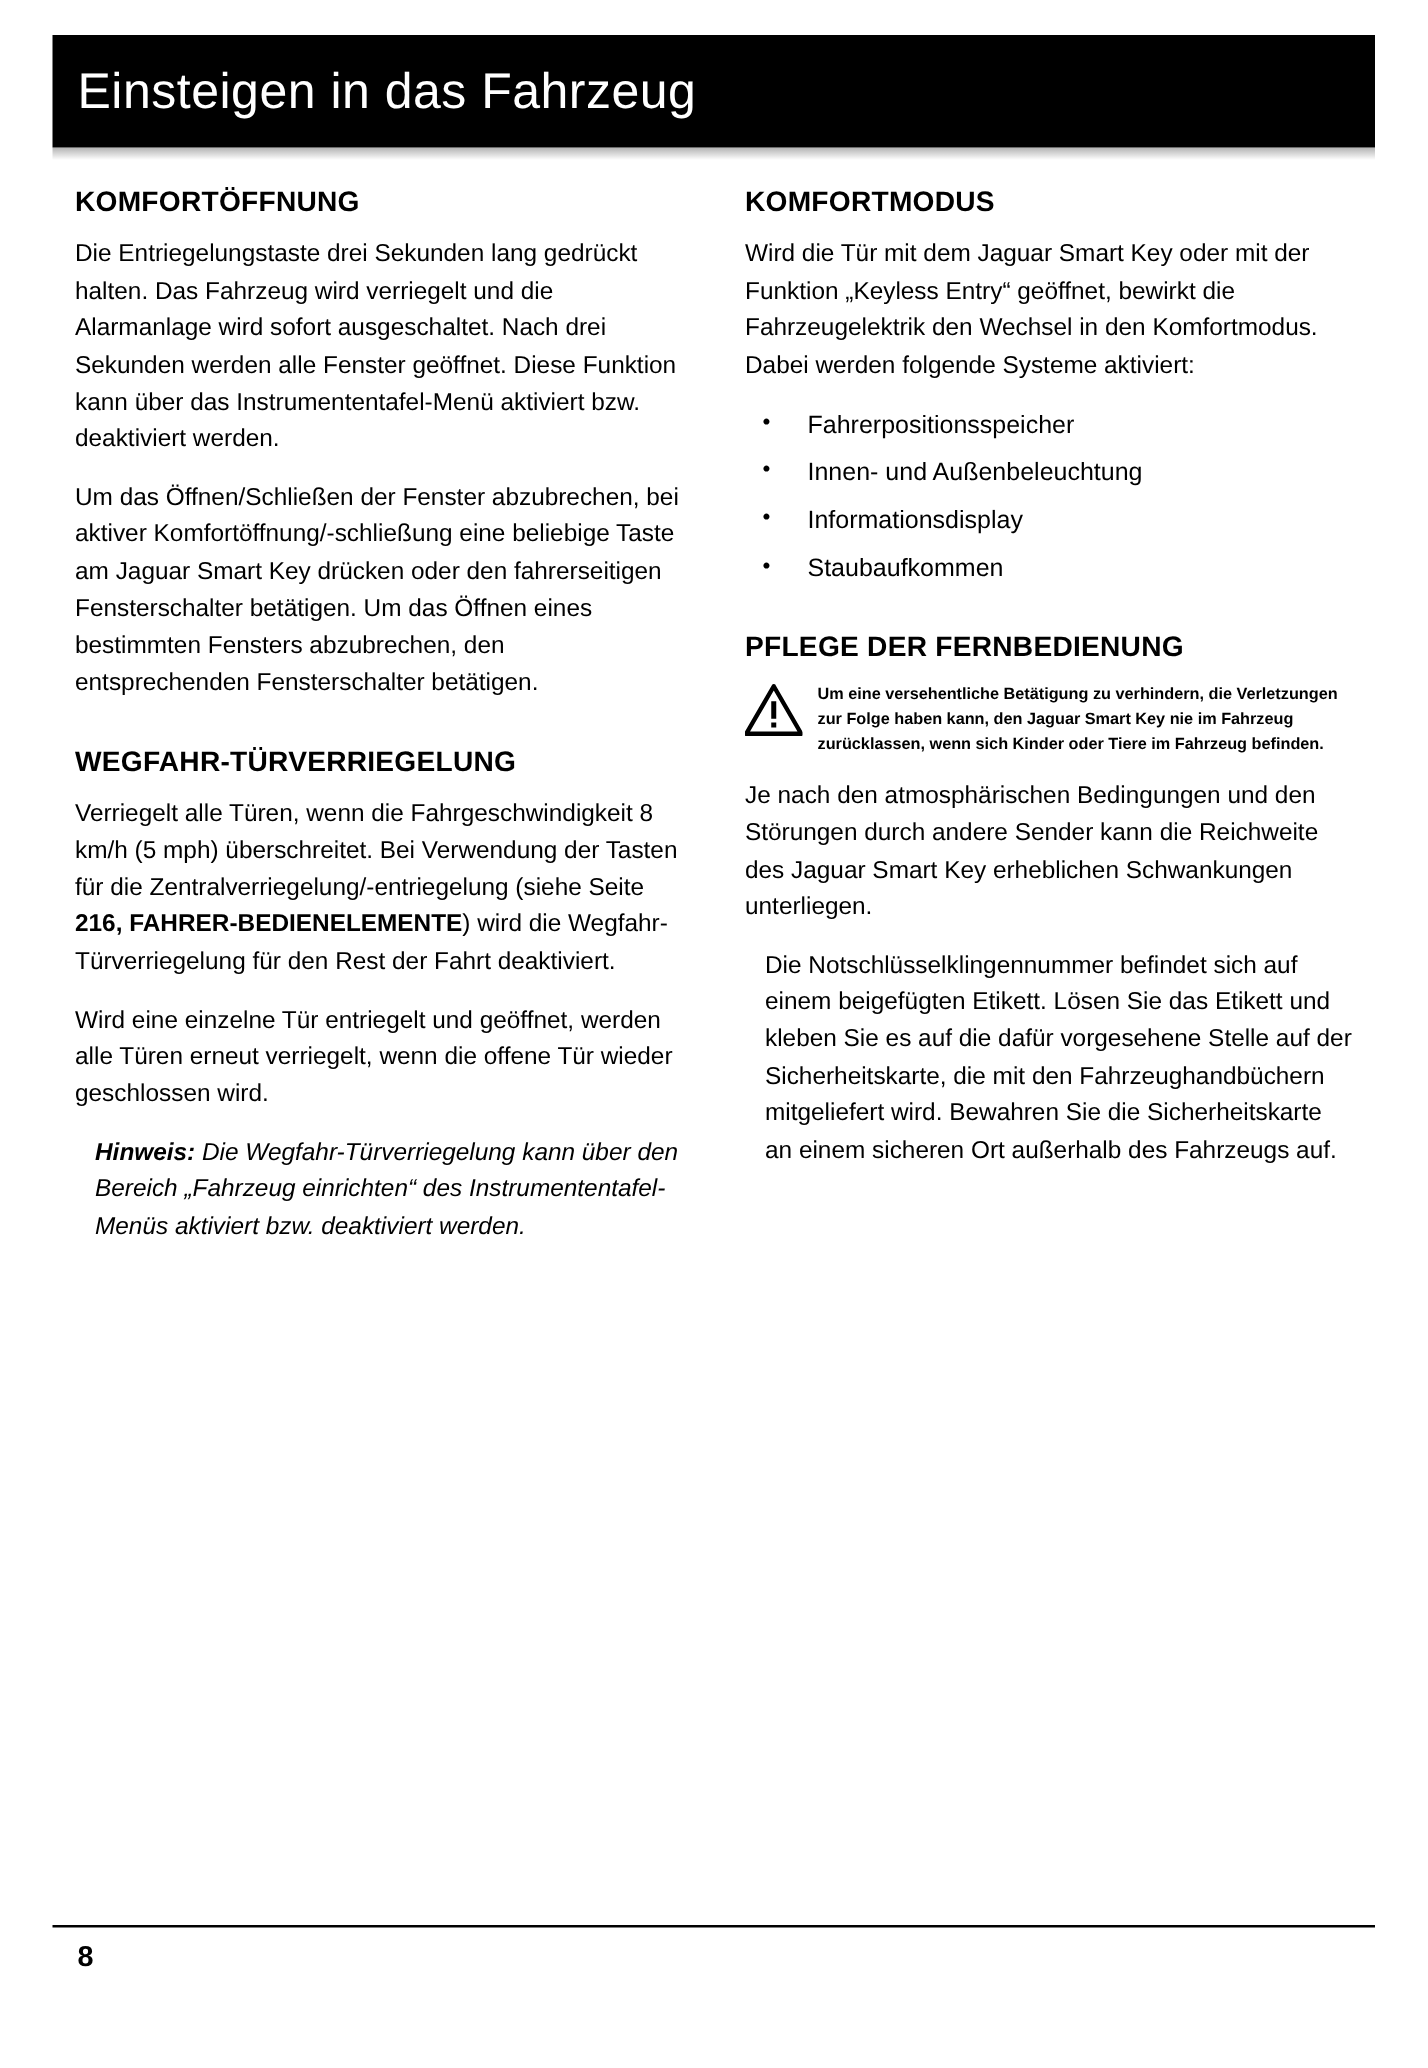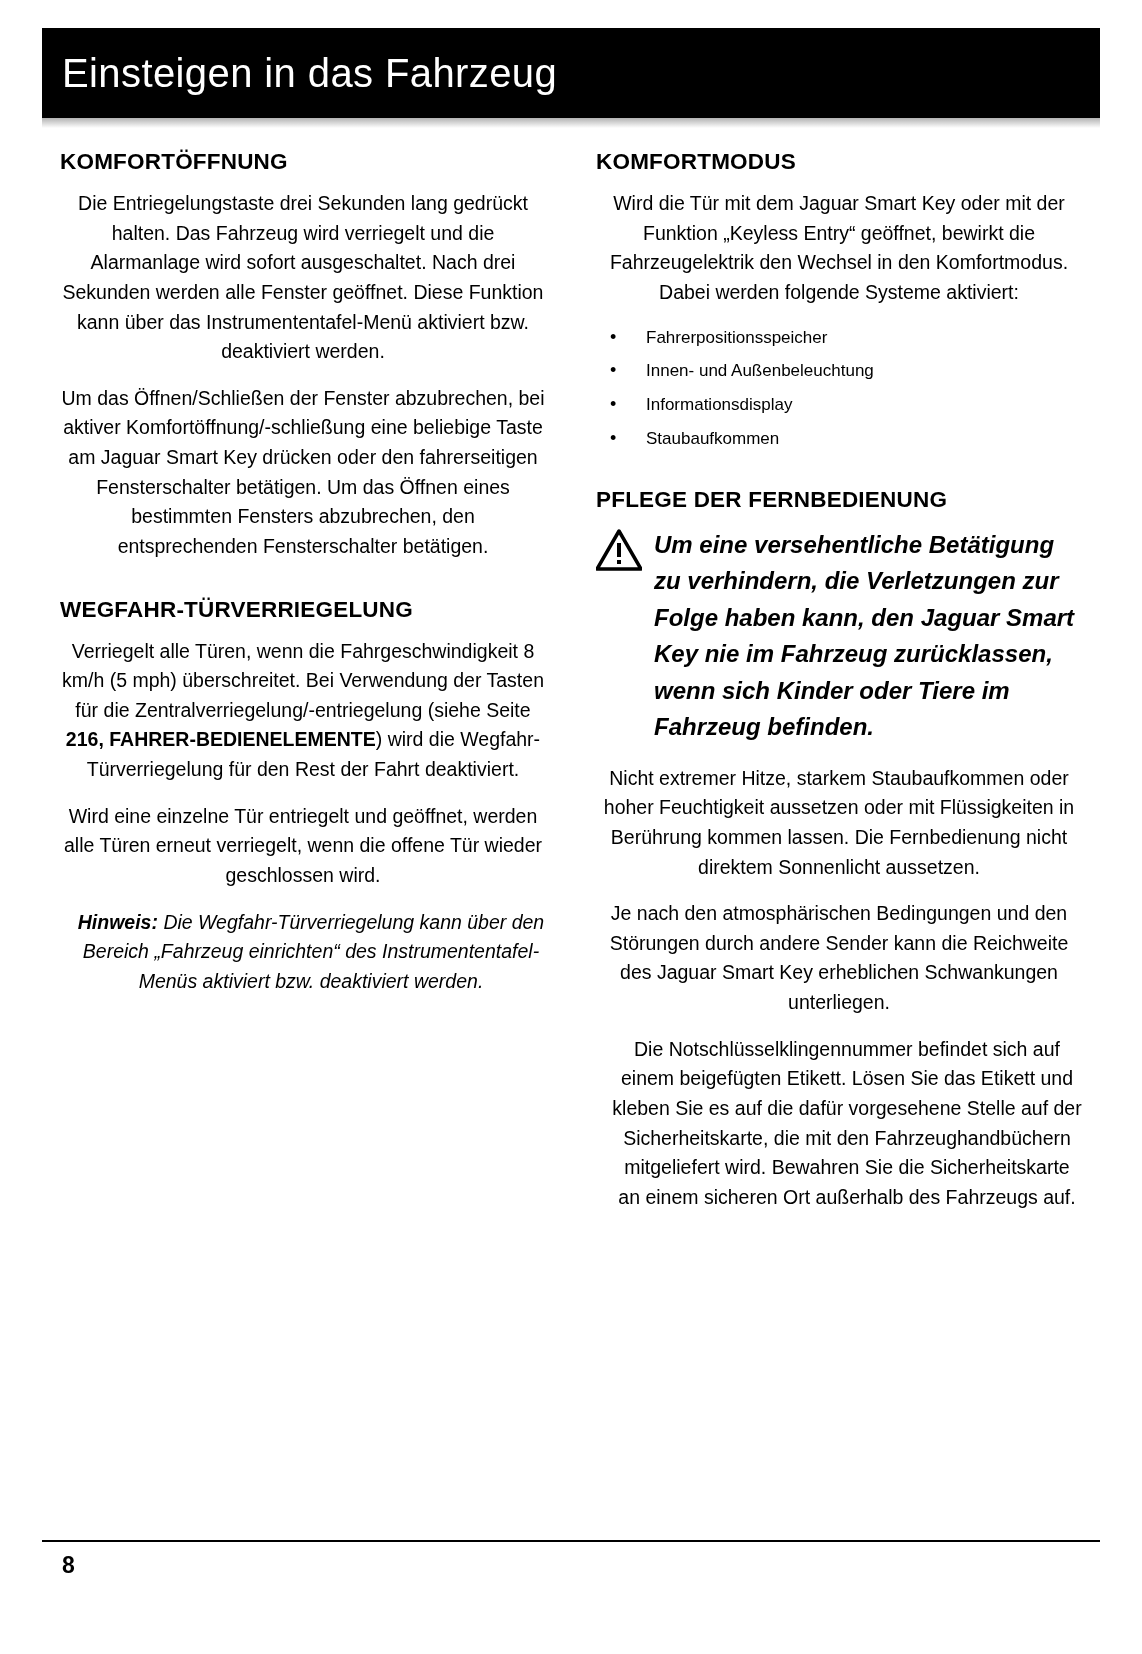--- a/index.html
+++ b/index.html
@@ -75,21 +75,21 @@
   }
   .col h2.spaced {
     margin-top: 34px;
   }
 
   p.body {
     font-family: "Liberation Sans", sans-serif;
     font-size: 19.5px;
     line-height: 1.52;
     margin: 0 0 17px 0;
-    text-align: center;
+    text-align: left;
   }
   p.body:last-child { margin-bottom: 0; margin-left: 16px; }
 
   .note {
     font-style: italic;
   }
   .note b {
     font-weight: bold;
     font-style: italic;
   }
@@ -97,21 +97,21 @@
     font-weight: bold;
   }
 
   ul.bullets {
     list-style: none;
     margin: 4px 0 0 0;
     padding: 0;
   }
   ul.bullets li {
     font-family: "Liberation Sans", sans-serif;
-    font-size: 17px;
+    font-size: 20px;
     line-height: 1.52;
     margin-bottom: 8px;
     padding-left: 50px;
     position: relative;
   }
   ul.bullets li::before {
     content: "\2022";
     position: absolute;
     left: 14px;
     top: -1px;
@@ -125,25 +125,24 @@
     margin: 6px 0 18px 0;
   }
   .warn-icon {
     width: 52px;
     min-width: 52px;
     margin-top: 2px;
   }
   .warn-icon svg { display: block; }
   .warn-text {
     font-family: "Liberation Sans", sans-serif;
-    font-size: 24px;
+    font-size: 13px;
     line-height: 1.52;
     font-weight: bold;
     padding-left: 6px;
-    font-style: italic;
   }
 
   
   .footer-rule {
     position: absolute;
     left: 42px;
     top: 1540px;
     width: 1058px;
     height: 2px;
     background: #000000;
@@ -203,21 +202,20 @@
         <div class="warn-icon">
           <svg width="46" height="42" viewBox="0 0 46 42" aria-hidden="true">
             <polygon points="23,2 45,40 1,40" fill="#ffffff" stroke="#000000" stroke-width="3.5" stroke-linejoin="round"></polygon>
             <rect x="21" y="14" width="4" height="14" fill="#000000"></rect>
             <rect x="21" y="31" width="4" height="4" fill="#000000"></rect>
           </svg>
         </div>
         <div class="warn-text">Um eine versehentliche Betätigung zu verhindern, die Verletzungen zur Folge haben kann, den Jaguar Smart Key nie im Fahrzeug zurücklassen, wenn sich Kinder oder Tiere im Fahrzeug befinden.</div>
       </div>
 
-      <p class="body">Nicht extremer Hitze, starkem Staubaufkommen oder hoher Feuchtigkeit aussetzen oder mit Flüssigkeiten in Berührung kommen lassen. Die Fernbedienung nicht direktem Sonnenlicht aussetzen.</p>
       <p class="body">Je nach den atmosphärischen Bedingungen und den Störungen durch andere Sender kann die Reichweite des Jaguar Smart Key erheblichen Schwankungen unterliegen.</p>
       <p class="body">Die Notschlüsselklingennummer befindet sich auf einem beigefügten Etikett. Lösen Sie das Etikett und kleben Sie es auf die dafür vorgesehene Stelle auf der Sicherheitskarte, die mit den Fahrzeughandbüchern mitgeliefert wird. Bewahren Sie die Sicherheitskarte an einem sicheren Ort außerhalb des Fahrzeugs auf.</p>
 
 
     </div>
 
   </div>
 
   <div class="footer-rule"></div>
   <div class="footer-page">8</div>

